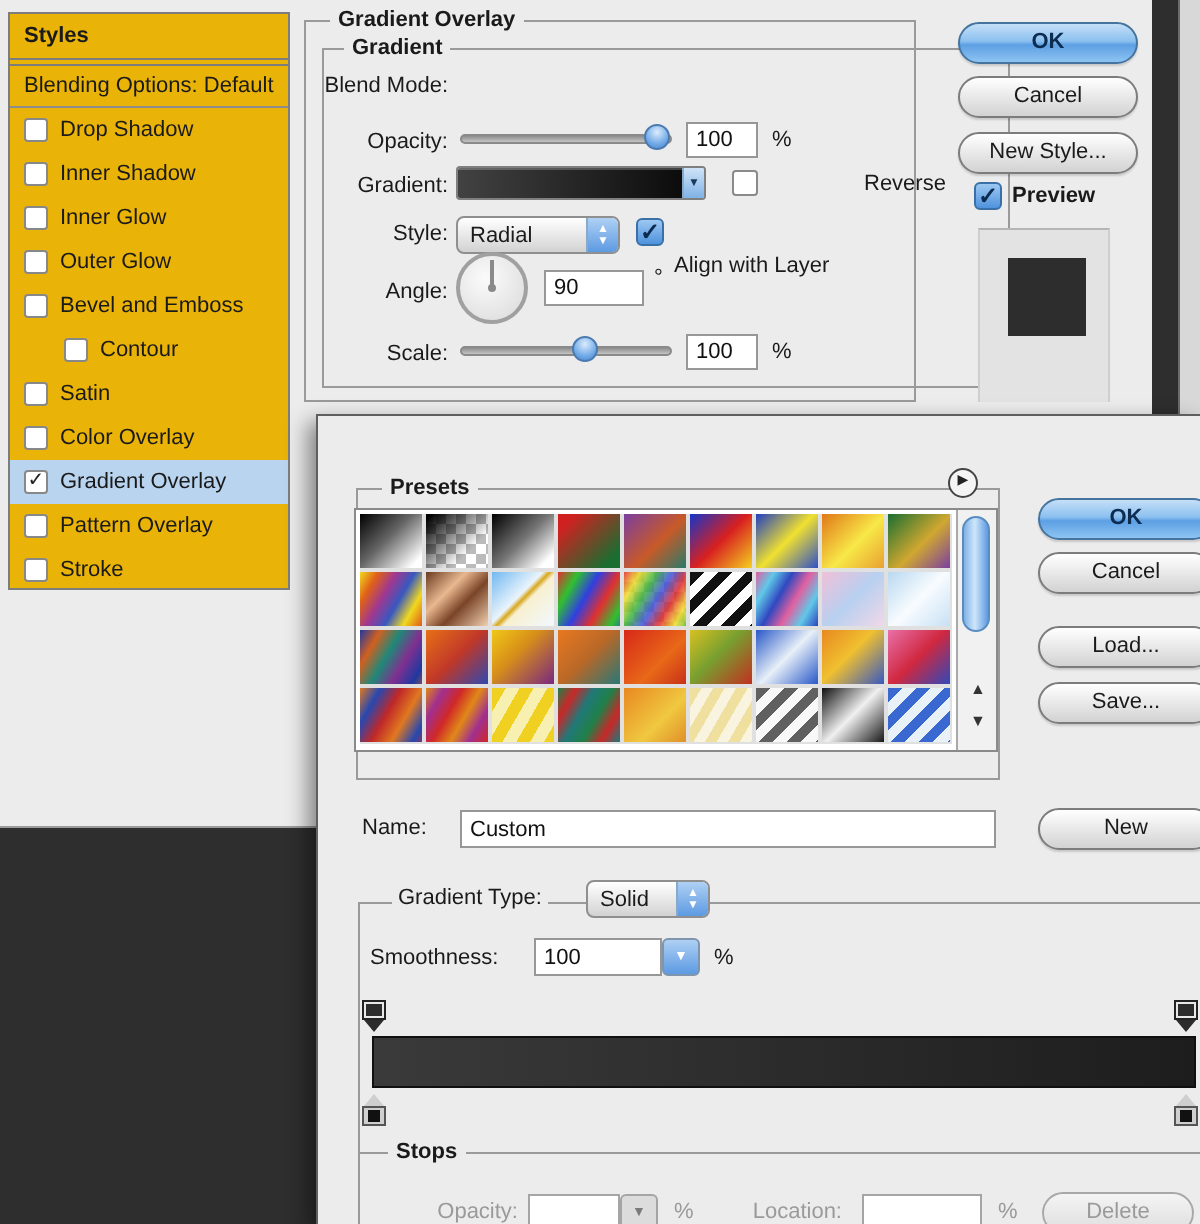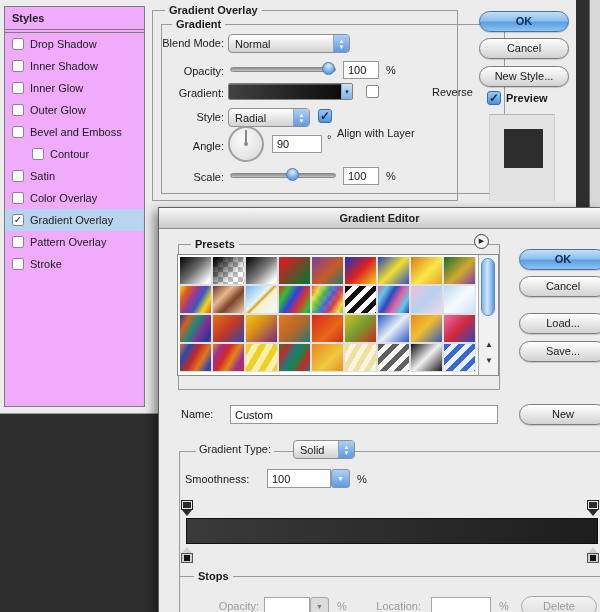--- a/index.html
+++ b/index.html
@@ -11,21 +11,21 @@
     font-size:11px; color:#1a1a1a;
   }
   .abs { position:absolute; }
 
   
   #layer-style { left:0; top:0; width:576px; height:414px; background:#ececec;
     border-bottom:1px solid #9a9a9a; }
   #right-strip { left:589px; top:0; width:11px; height:208px; background:#d8d8d8; border-left:1px solid #6a6a6a; }
 
   
-  #styles-panel { left:4px; top:6px; width:141px; height:401px; border:1px solid #7d7d7d; background:#f0abfc; }
+  #styles-panel { left:4px; top:6px; width:141px; height:289px; border:1px solid #7d7d7d; background:#eab308; }
   .panel-header { height:23px; line-height:23px; padding-left:7px; border-bottom:1px solid #7d7d7d; font-weight:bold; }
   .panel-gap { height:3px; border-bottom:1px solid #7d7d7d; }
   .blending-row { height:21px; line-height:21px; padding-left:7px; border-bottom:1px solid #8d8d8d; }
   .style-item { height:22px; display:flex; align-items:center; gap:6px; padding-left:7px; cursor:default; }
   .style-item.indent { padding-left:27px; }
   .style-item.selected { background:#b9d4ee; }
   .cbx { width:12px; height:12px; border:1px solid #888; background:#fff; border-radius:2px;
          display:flex; align-items:center; justify-content:center; font-size:10px; line-height:10px; color:#222; flex:0 0 auto; }
 
   
@@ -131,20 +131,21 @@
   .combo-field { position:absolute; height:19px; background:#fff; border:1px solid #a5a5a5; }
 </style>
 </head>
 <body>
 
 <div id="layer-style" class="abs">
 
   <div id="styles-panel" class="abs">
     <div class="panel-header">Styles</div>
     <div class="panel-gap"></div>
+    <div class="blending-row">Blending Options: Default</div>
     <div id="styles-list">
         <div class="style-item">
           <span class="cbx"></span>
           <span>Drop Shadow</span>
         </div>
         <div class="style-item">
           <span class="cbx"></span>
           <span>Inner Shadow</span>
         </div>
         <div class="style-item">
@@ -186,27 +187,20 @@
       </div>
   </div>
 
   <div id="go-fieldset" class="fs">
     <div class="fs-legend" style="left:12px;">Gradient Overlay</div>
 
     <div id="g-fieldset" class="fs">
       <div class="fs-legend" style="left:10px;">Gradient</div>
 
       <div class="lbl" style="left:0;top:12px;width:62px;">Blend Mode:</div>
-      <div class="popup" style="left:66px;top:9px;width:122px;">
-        <span class="ptext">Normal</span>
-        <span class="pstep">
-            <span>▲</span>
-            <span>▼</span>
-          </span>
-      </div>
 
       <div class="lbl" style="left:0;top:40px;width:62px;">Opacity:</div>
       <div class="slider" style="left:68px;top:37px;width:106px;">
         <div class="track"></div>
         <div class="thumb" style="left:92px;"></div>
       </div>
       <input class="txt" style="left: 181px; top: 36px; width: 36px;" value="100">
       <div class="unit" style="left:224px;top:39px;">%</div>
 
       <div class="lbl" style="left:0;top:62px;width:62px;">Gradient:</div>
@@ -252,23 +246,20 @@
   <div class="aqua-check abs" style="left:487px;top:91px;"><span>✓</span></div>
   <div class="unit abs" style="left:506px;top:92px;font-weight:bold;">Preview</div>
   <div id="preview-box" class="abs">
     <div id="preview-square"></div>
   </div>
 </div>
 
 <div id="right-strip" class="abs"></div>
 
 <div id="gradient-editor" class="abs">
-  <div id="ge-titlebar">
-    <span>Gradient Editor</span>
-  </div>
 
   <div id="presets-fs" class="fs">
     <div class="fs-legend" style="left:12px;">Presets</div>
   </div>
   <div id="preset-menu-btn" class="abs"><span>▶</span></div>
   <div id="swatch-box" class="abs">
     <div id="swatch-grid">
         <div class="swatch" style="background: linear-gradient(135deg, rgb(0, 0, 0) 0%, rgb(102, 102, 102) 45%, rgb(255, 255, 255) 90%);"></div>
         <div class="swatch" style="background: linear-gradient(135deg, rgb(0, 0, 0) 5%, rgba(0, 0, 0, 0) 70%) 0px 0px / 100% 100%, linear-gradient(45deg, rgb(187, 187, 187) 25%, rgba(0, 0, 0, 0) 25%, rgba(0, 0, 0, 0) 75%, rgb(187, 187, 187) 75%) 0px 0px / 10px 10px, linear-gradient(45deg, rgb(187, 187, 187) 25%, rgb(255, 255, 255) 25%, rgb(255, 255, 255) 75%, rgb(187, 187, 187) 75%) 5px 5px / 10px 10px;"></div>
         <div class="swatch" style="background: linear-gradient(135deg, rgb(0, 0, 0) 0%, rgb(119, 119, 119) 50%, rgb(255, 255, 255) 88%);"></div>

